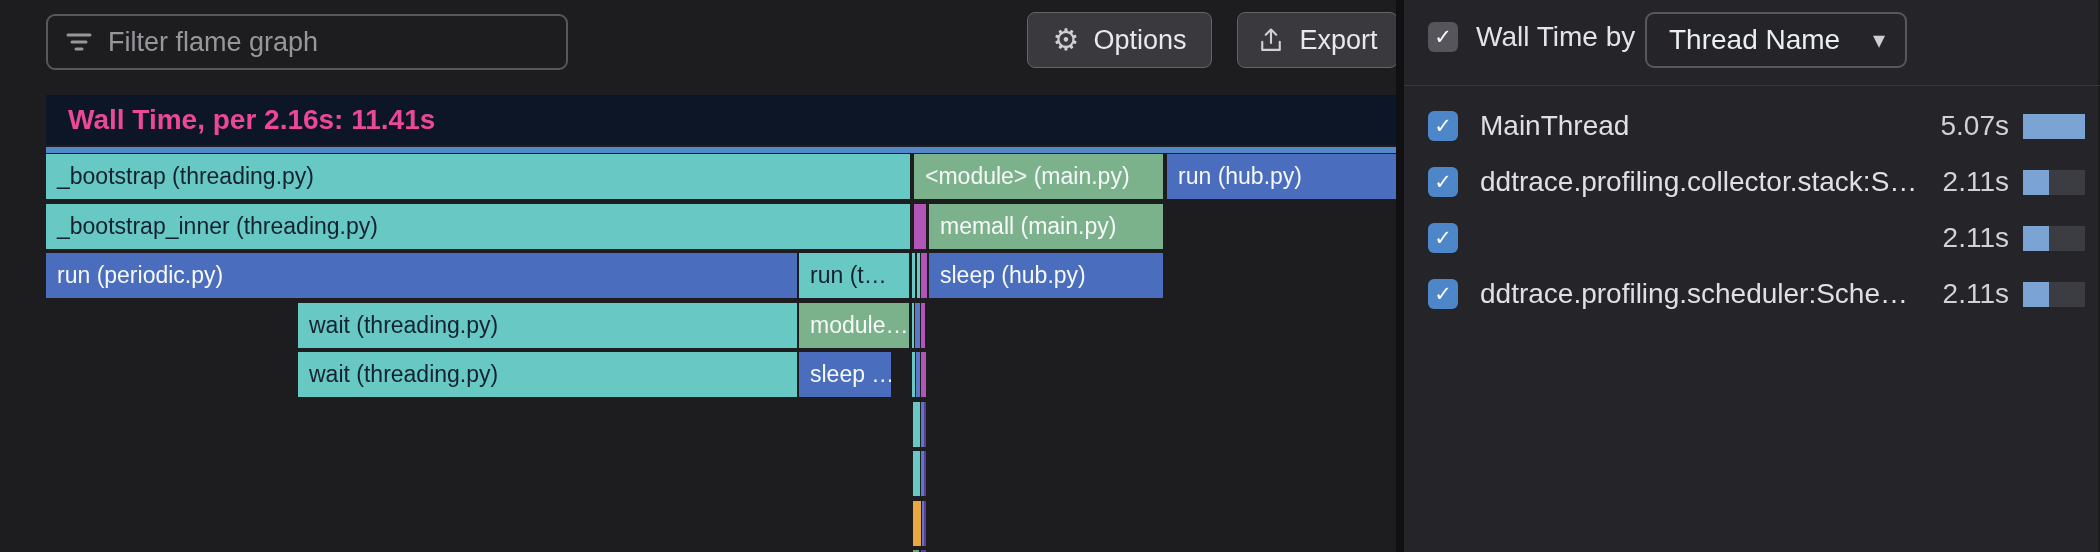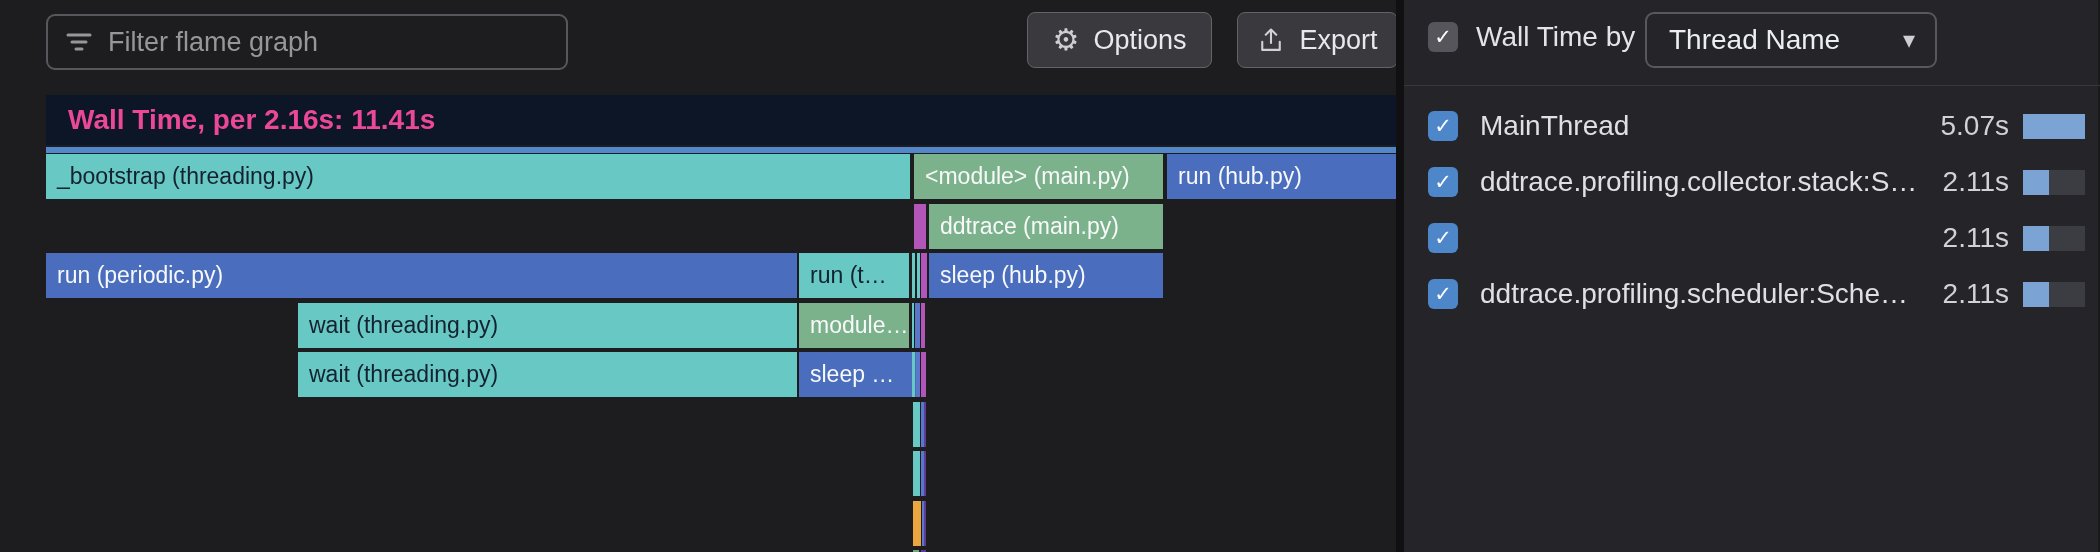--- a/index.html
+++ b/index.html
@@ -35,21 +35,21 @@
   .panel-header{position:absolute;left:0;top:0;width:696px;height:86px;border-bottom:1px solid #37373c;
          box-sizing:border-box;}
   .cb{display:inline-flex;align-items:center;justify-content:center;width:30px;height:30px;
       border-radius:6px;color:#ffffff;font-size:21px;font-weight:bold;
       font-family:"DejaVu Sans",sans-serif;flex:0 0 auto;cursor:pointer;}
   .cb.gray{background:#55555b;}
   .cb.blue{background:#4d87c9;}
   .panel-header .cb{position:absolute;left:24px;top:22px;}
   .group-label{position:absolute;left:72px;top:0;height:74px;display:flex;align-items:center;
       color:#e4e4e6;font-size:28px;}
-  .select{position:absolute;left:241px;top:12px;width:292px;height:56px;box-sizing:border-box;
+  .select{position:absolute;left:241px;top:12px;width:262px;height:56px;box-sizing:border-box;
       border:2px solid #57575d;border-radius:9px;display:flex;align-items:center;background:#242429;
       color:#eceff1;font-size:28px;padding:0 20px 0 22px;cursor:pointer;}
   .select .caret{margin-left:auto;color:#cfcfd3;font-size:24px;font-family:"DejaVu Sans",sans-serif;}
   .thread-list{position:absolute;left:0;top:98px;width:696px;}
   .thread-row{height:56px;display:flex;align-items:center;padding-left:24px;box-sizing:border-box;}
   .tname{margin-left:22px;color:#e0e0e3;font-size:28px;white-space:nowrap;overflow:hidden;
          max-width:445px;}
   .tval{margin-left:auto;width:90px;text-align:right;color:#d2d2d5;font-size:28px;white-space:nowrap;}
   .tbar{width:62px;height:25px;background:#3c3c43;margin-left:14px;margin-right:15px;flex:0 0 auto;
         display:block;}
@@ -90,35 +90,36 @@
     <div class="flame-title">
       <span>Wall Time, per 2.16s: 11.41s</span>
     </div>
 
     <div class="flame-root"></div>
 
     <div class="flame-area" id="flame-area">
         <div class="frame labeled" style="left: 14px; top: 0px; width: 864px; background: rgb(103, 200, 196); color: rgb(20, 34, 48);">_bootstrap (threading.py)</div>
         <div class="frame labeled" style="left: 1135px; top: 0px; width: 231px; background: rgb(74, 109, 189); color: rgb(247, 249, 250);">run (hub.py)</div>
         <div class="frame labeled" style="left: 882px; top: 0px; width: 249px; background: rgb(124, 178, 139); color: rgb(247, 249, 250);">&lt;module&gt; (main.py)</div>
+        <div class="frame labeled" style="left: 14px; top: 50px; width: 864px; background: rgb(103, 200, 196); color: rgb(20, 34, 48);">_bootstrap_inner (threading.py)</div>
         <div class="frame" style="left: 882px; top: 50px; width: 12px; background: rgb(177, 85, 184);"></div>
-        <div class="frame labeled" style="left: 897px; top: 50px; width: 234px; background: rgb(124, 178, 139); color: rgb(247, 249, 250);">ddtrace (main.py)</div>
+        <div class="frame labeled" style="left: 897px; top: 50px; width: 234px; background: rgb(124, 178, 139); color: rgb(247, 249, 250);">memall (main.py)</div>
         <div class="frame labeled" style="left: 767px; top: 99px; width: 110px; background: rgb(103, 200, 196); color: rgb(20, 34, 48);">run (t…</div>
         <div class="frame labeled" style="left: 14px; top: 99px; width: 751px; background: rgb(74, 109, 189); color: rgb(247, 249, 250);">run (periodic.py)</div>
         <div class="frame" style="left: 880px; top: 99px; width: 3px; background: rgb(103, 200, 196);"></div>
         <div class="frame" style="left: 885px; top: 99px; width: 3px; background: rgb(103, 200, 196);"></div>
         <div class="frame" style="left: 889px; top: 99px; width: 6px; background: rgb(177, 85, 184);"></div>
         <div class="frame labeled" style="left: 897px; top: 99px; width: 234px; background: rgb(74, 109, 189); color: rgb(247, 249, 250);">sleep (hub.py)</div>
         <div class="frame labeled" style="left: 266px; top: 149px; width: 499px; background: rgb(103, 200, 196); color: rgb(20, 34, 48);">wait (threading.py)</div>
         <div class="frame labeled" style="left: 767px; top: 149px; width: 110px; background: rgb(124, 178, 139); color: rgb(247, 249, 250);">module…</div>
         <div class="frame" style="left: 880px; top: 149px; width: 2px; background: rgb(103, 200, 196);"></div>
         <div class="frame" style="left: 883px; top: 149px; width: 5px; background: rgb(91, 119, 203);"></div>
         <div class="frame" style="left: 889px; top: 149px; width: 4px; background: rgb(177, 85, 184);"></div>
         <div class="frame labeled" style="left: 266px; top: 198px; width: 499px; background: rgb(103, 200, 196); color: rgb(20, 34, 48);">wait (threading.py)</div>
-        <div class="frame labeled" style="left: 767px; top: 198px; width: 120px; background: rgb(74, 109, 189); color: rgb(247, 249, 250);">sleep …</div>
+        <div class="frame labeled" style="left: 767px; top: 198px; width: 92px; background: rgb(74, 109, 189); color: rgb(247, 249, 250);">sleep …</div>
         <div class="frame" style="left: 880px; top: 198px; width: 3px; background: rgb(103, 200, 196);"></div>
         <div class="frame" style="left: 884px; top: 198px; width: 4px; background: rgb(91, 119, 203);"></div>
         <div class="frame" style="left: 889px; top: 198px; width: 5px; background: rgb(177, 85, 184);"></div>
         <div class="frame" style="left: 881px; top: 248px; width: 7px; background: rgb(103, 200, 196);"></div>
         <div class="frame" style="left: 889px; top: 248px; width: 3px; background: rgb(91, 119, 203);"></div>
         <div class="frame" style="left: 892px; top: 248px; width: 2px; background: rgb(93, 62, 151);"></div>
         <div class="frame" style="left: 881px; top: 297px; width: 7px; background: rgb(103, 200, 196);"></div>
         <div class="frame" style="left: 889px; top: 297px; width: 3px; background: rgb(91, 119, 203);"></div>
         <div class="frame" style="left: 892px; top: 297px; width: 2px; background: rgb(93, 62, 151);"></div>
         <div class="frame" style="left: 881px; top: 347px; width: 8px; background: rgb(234, 167, 63);"></div>

